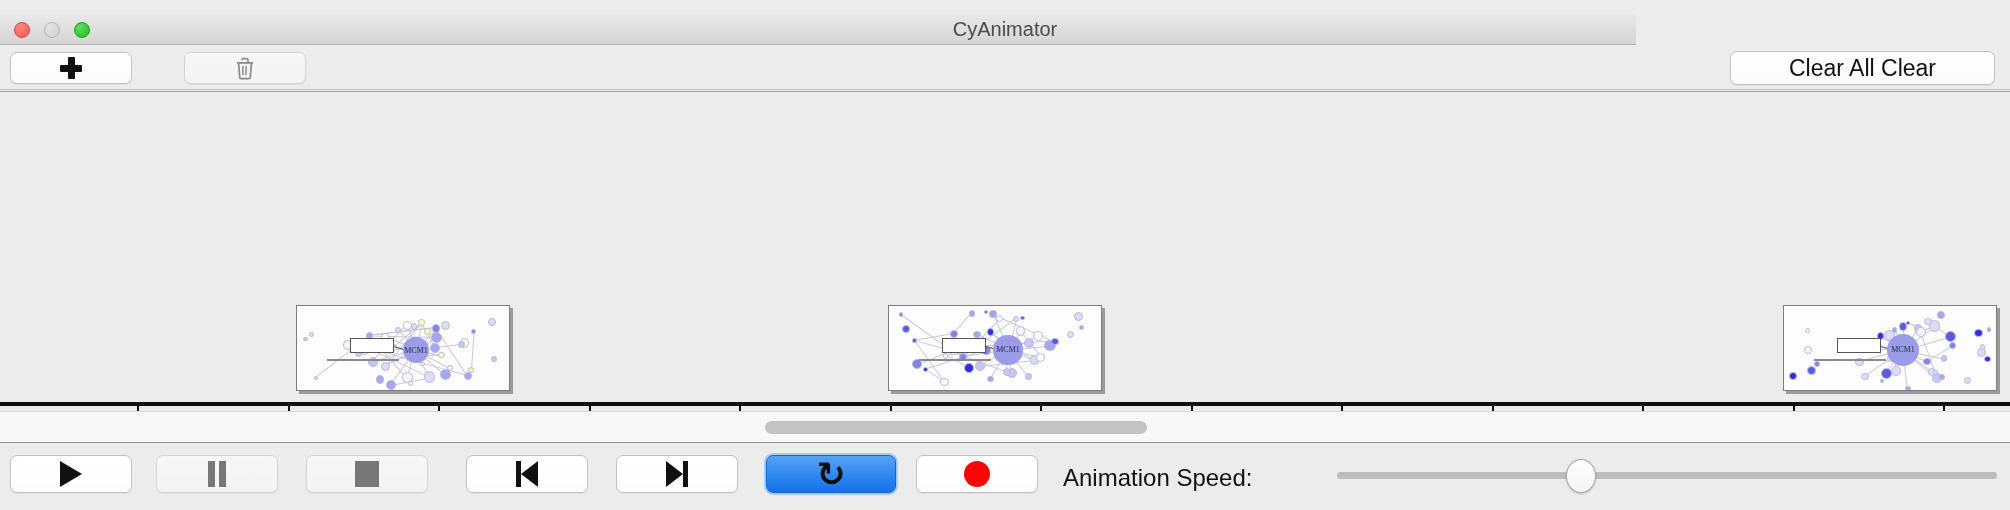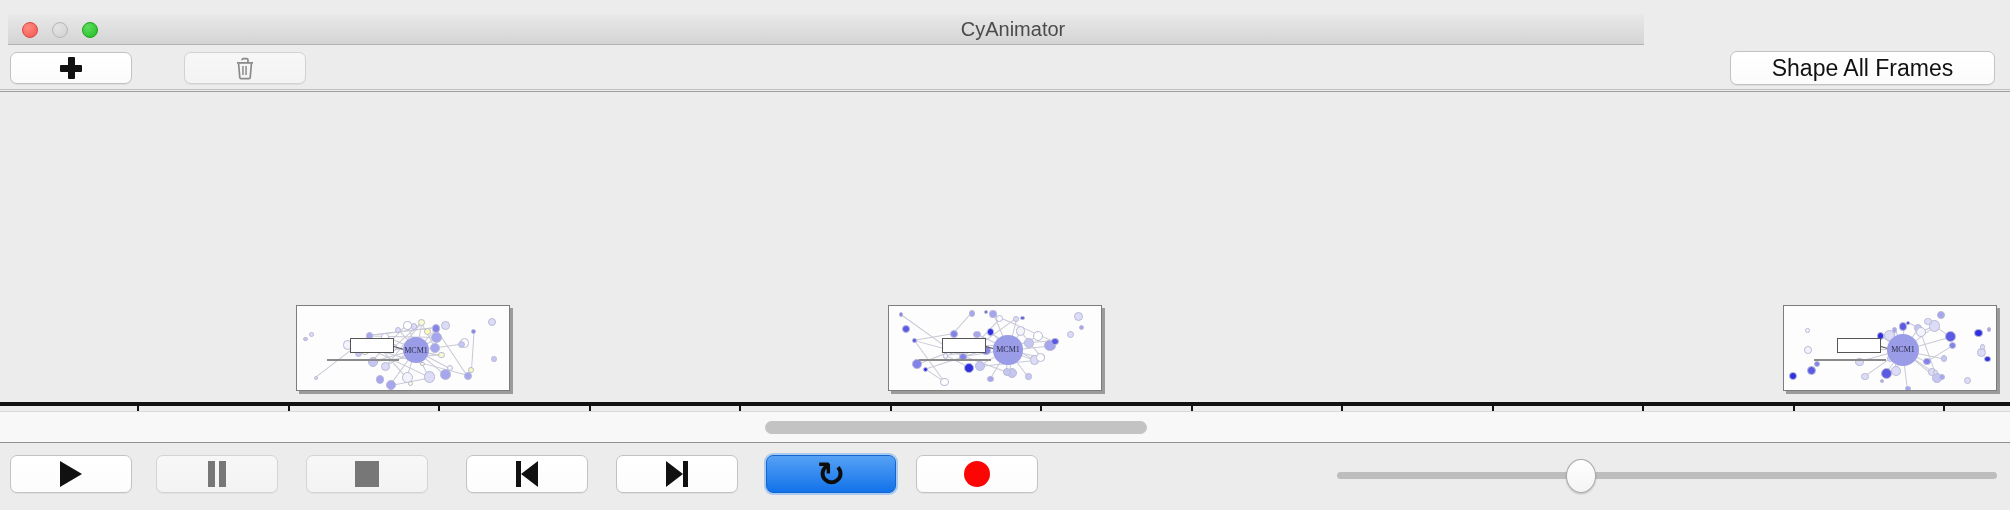--- a/index.html
+++ b/index.html
@@ -35,21 +35,21 @@
   .bg-strip .bg-white {
     position: absolute; top: 0; height: 14px; background: #ffffff;
   }
   .bg-strip .bg-slash {
     position: absolute; top: 1px; width: 2px; height: 13px;
     background: #bfbfbf; transform: skewX(-22deg);
   }
 
   
   .titlebar {
-    position: absolute; left: 8px; top: 14px; width: 1636px; height: 31px;
+    position: absolute; left: 0; top: 14px; width: 1636px; height: 31px;
     background: linear-gradient(#e9e9e9, #d4d4d4);
     border-bottom: 1px solid #b2b2b2;
   }
   .traffic { position: absolute; top: 8px; }
   .light {
     position: absolute; width: 16px; height: 16px; border-radius: 50%;
   }
   .light.close  { left: 14px;  background: radial-gradient(circle at 35% 30%, #ff8a80, #f25750); border: 1px solid #d9453f; }
   .light.min    { left: 44px;  background: radial-gradient(circle at 35% 30%, #e4e4e4, #cfcfcf); border: 1px solid #b7b7b7; }
   .light.zoom   { left: 74px;  background: radial-gradient(circle at 35% 30%, #5fdc5f, #20bc20); border: 1px solid #17a417; }
@@ -253,21 +253,21 @@
       <span class="trash-icon">
         <svg width="22" height="24" viewBox="0 0 22 24">
           <rect x="3" y="6" width="16" height="1.8" fill="#8a8a8a"></rect>
           <path d="M4.6 7.8 L5.8 21.5 Q5.9 22.6 7 22.6 L15 22.6 Q16.1 22.6 16.2 21.5 L17.4 7.8" fill="none" stroke="#8a8a8a" stroke-width="1.7"></path>
           <path d="M8 4.2 Q8 2.6 9.4 2.6 L12.6 2.6 Q14 2.6 14 4.2 L14 6" fill="none" stroke="#8a8a8a" stroke-width="1.7"></path>
           <rect x="8.2" y="10" width="1.5" height="9" fill="#8a8a8a"></rect>
           <rect x="11.3" y="10" width="1.5" height="9" fill="#8a8a8a"></rect>
         </svg>
       </span>
     </div>
-    <div class="btn btn-clear">Shape All Frames</div>
+    <div class="btn btn-clear">Clear All Clear</div>
   </div>
 
   <div class="timeline">
     <div id="frames-host">
         <div class="frame" style="left: 296px; top: 213px;">
           <div class="thumb">
             <div class="edge" style="left: 119px; top: 44px; width: 26.2345px; transform: rotate(0.199355rad);"></div>
             <div class="edge" style="left: 119px; top: 44px; width: 38.5152px; transform: rotate(0.489629rad);"></div>
             <div class="edge" style="left: 119px; top: 44px; width: 38.4542px; transform: rotate(0.698463rad);"></div>
             <div class="edge" style="left: 119px; top: 44px; width: 30.3387px; transform: rotate(1.11498rad);"></div>
@@ -537,18 +537,19 @@
         <div class="tbtn" style="left: 616px; width: 122px;">
           <span class="ico-next"></span>
         </div>
         <div class="tbtn active" style="left: 766px; width: 130px;">
           <span class="ico-loop">↻</span>
         </div>
         <div class="tbtn" style="left: 916px; width: 122px;">
           <span class="ico-record"></span>
         </div>
       </div>
+    <div class="speed-label">Animation Speed:</div>
     <div class="slider">
       <div class="slider-thumb" id="slider-thumb" style="left: 37%;"></div>
     </div>
   </div>
 
 </div>
 
 </body></html>

